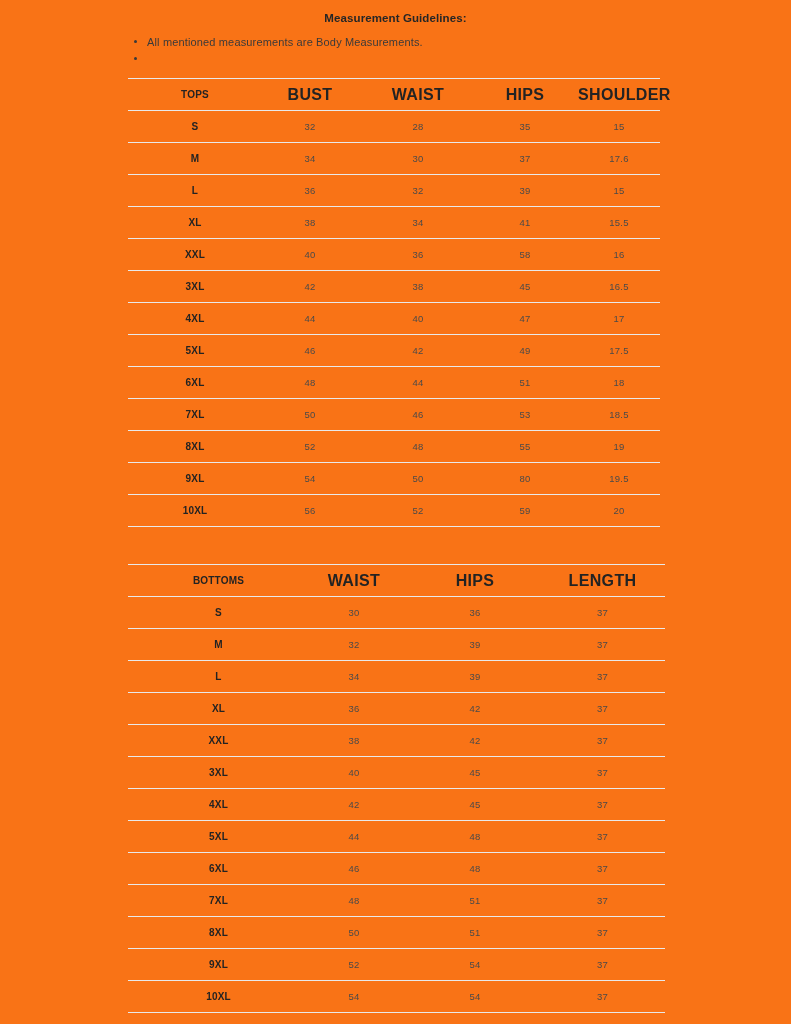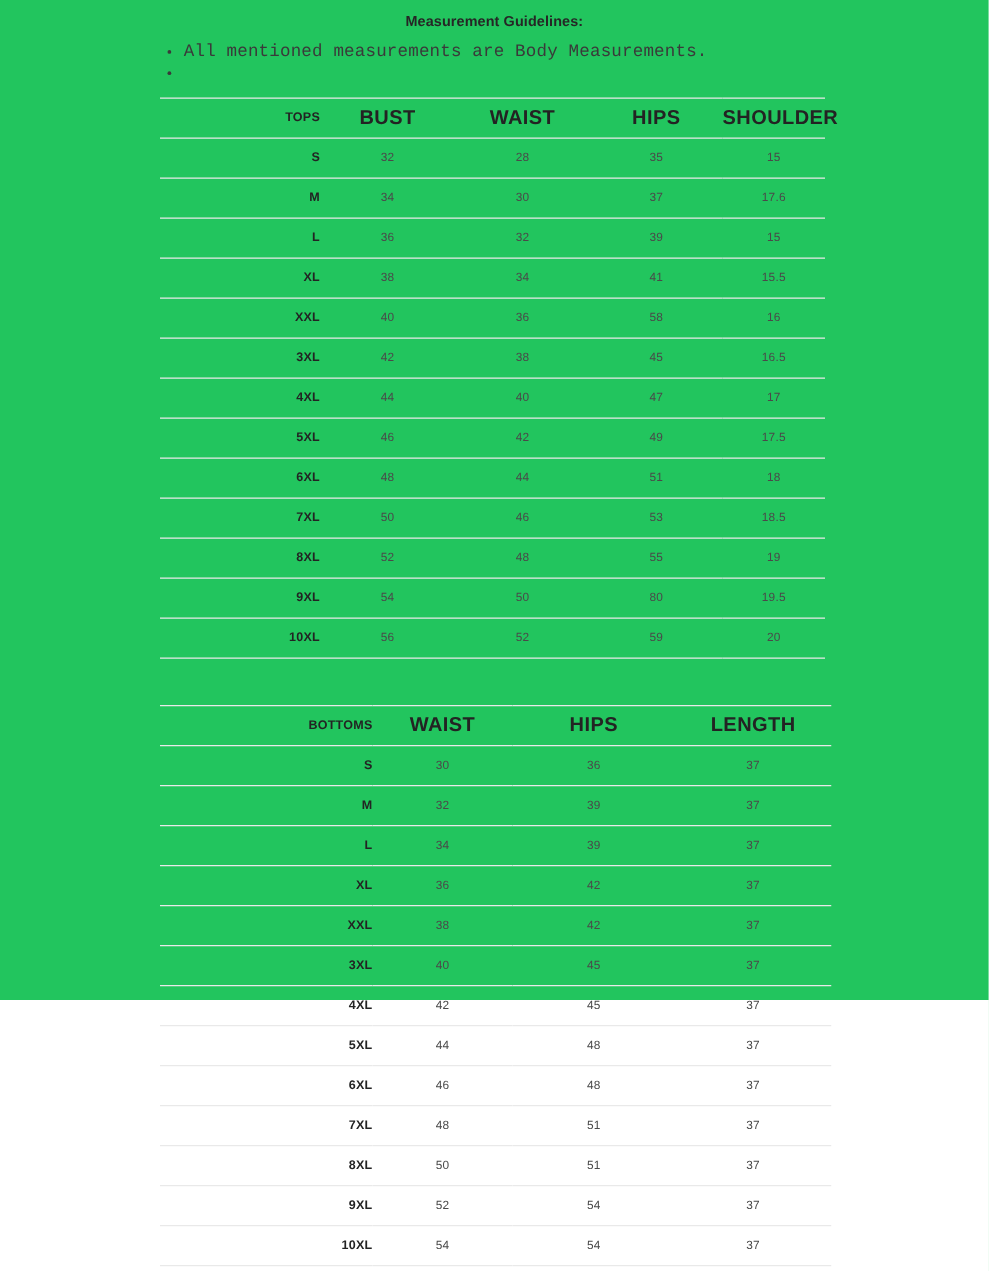--- a/index.html
+++ b/index.html
@@ -9,22 +9,22 @@
     height: 1024px;
     background: #ffffff;
     font-family: "Liberation Sans", sans-serif;
     color: #2b2b2b;
     overflow: hidden;
   }
 
   .page {
     position: relative;
     width: 791px;
-    height: 800px;
-    background: #22c55e;
+    height: 1024px;
+    background: #f97316;
   }
 
   
   .guidelines-title {
     position: absolute;
     left: 0;
     top: 12px;
     width: 791px;
     text-align: center;
     font-size: 11.5px;
@@ -37,25 +37,24 @@
     position: absolute;
     left: 133px;
     top: 34px;
     width: 560px;
     list-style: none;
   }
 
   .guidelines-list li {
     position: relative;
     padding-left: 14px;
-    font-size: 14px;
+    font-size: 11px;
     line-height: 17px;
     color: #3a3a3a;
     letter-spacing: 0.15px;
-    font-family: Liberation Mono, monospace;
   }
 
   .guidelines-list li .bullet {
     position: absolute;
     left: 1px;
     top: 6px;
     width: 3px;
     height: 3px;
     background: #3a3a3a;
     border-radius: 50%;
@@ -93,21 +92,21 @@
   .size-table th {
     font-size: 16px;
     font-weight: bold;
     color: #232323;
     letter-spacing: 0.35px;
     text-align: center;
   }
 
   .size-table th.label-col,
   .size-table td.label-col {
-    text-align: right;
+    text-align: center;
     padding-left: 6px;
     font-size: 10px;
     font-weight: bold;
     color: #232323;
     letter-spacing: 0.2px;
   }
 
   .size-table.bottoms th.label-col,
   .size-table.bottoms td.label-col {
     padding-left: 11px;

